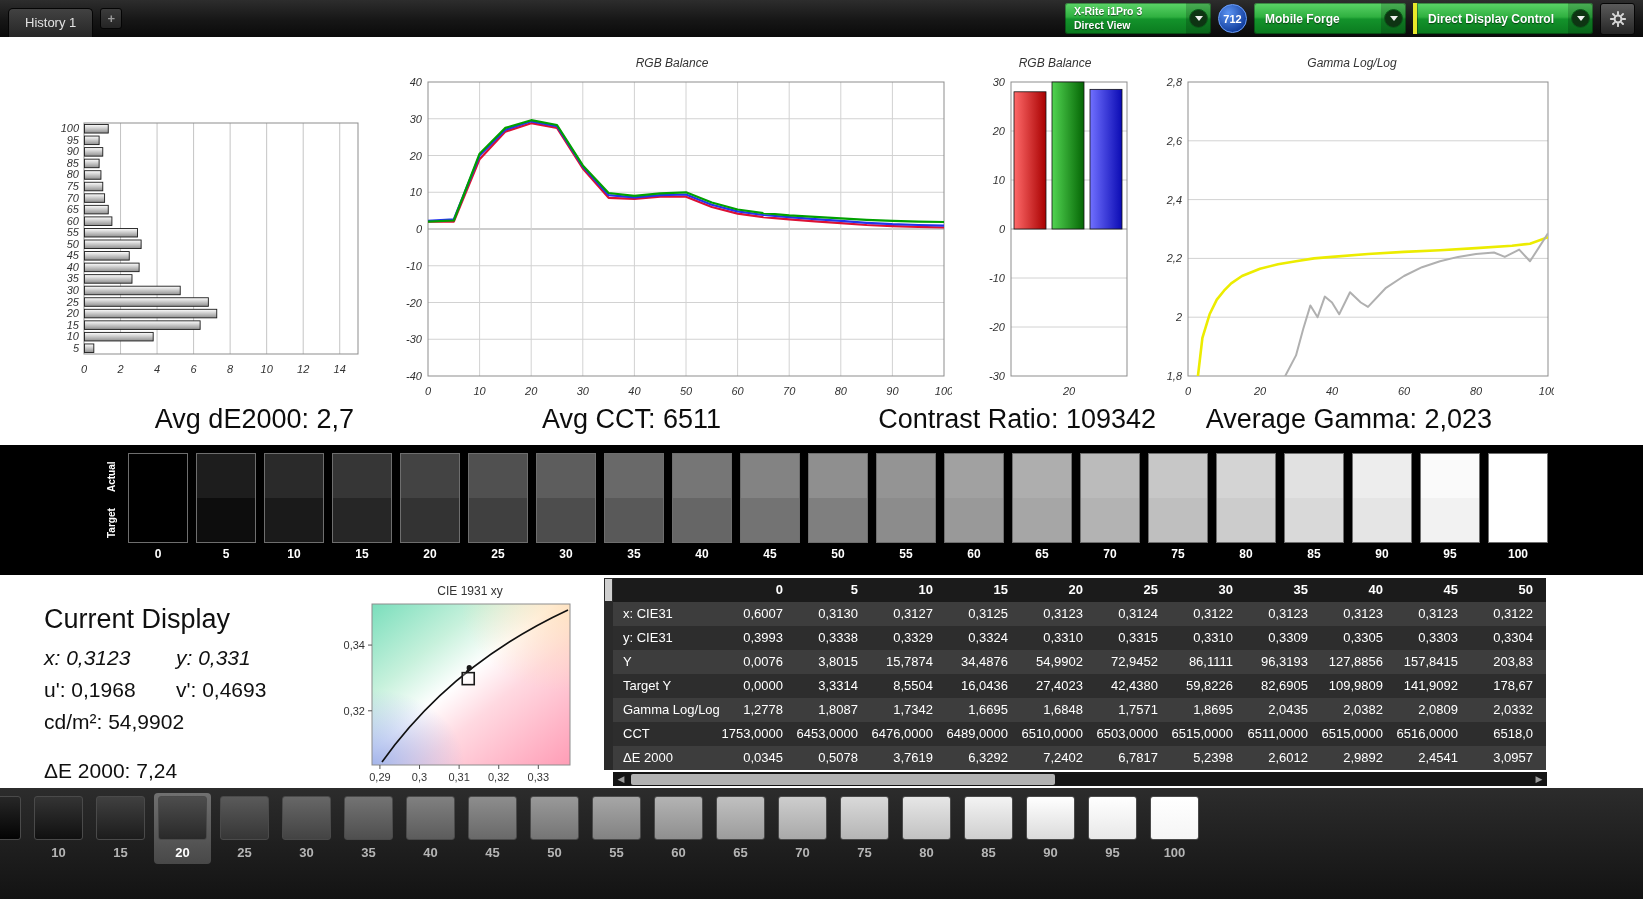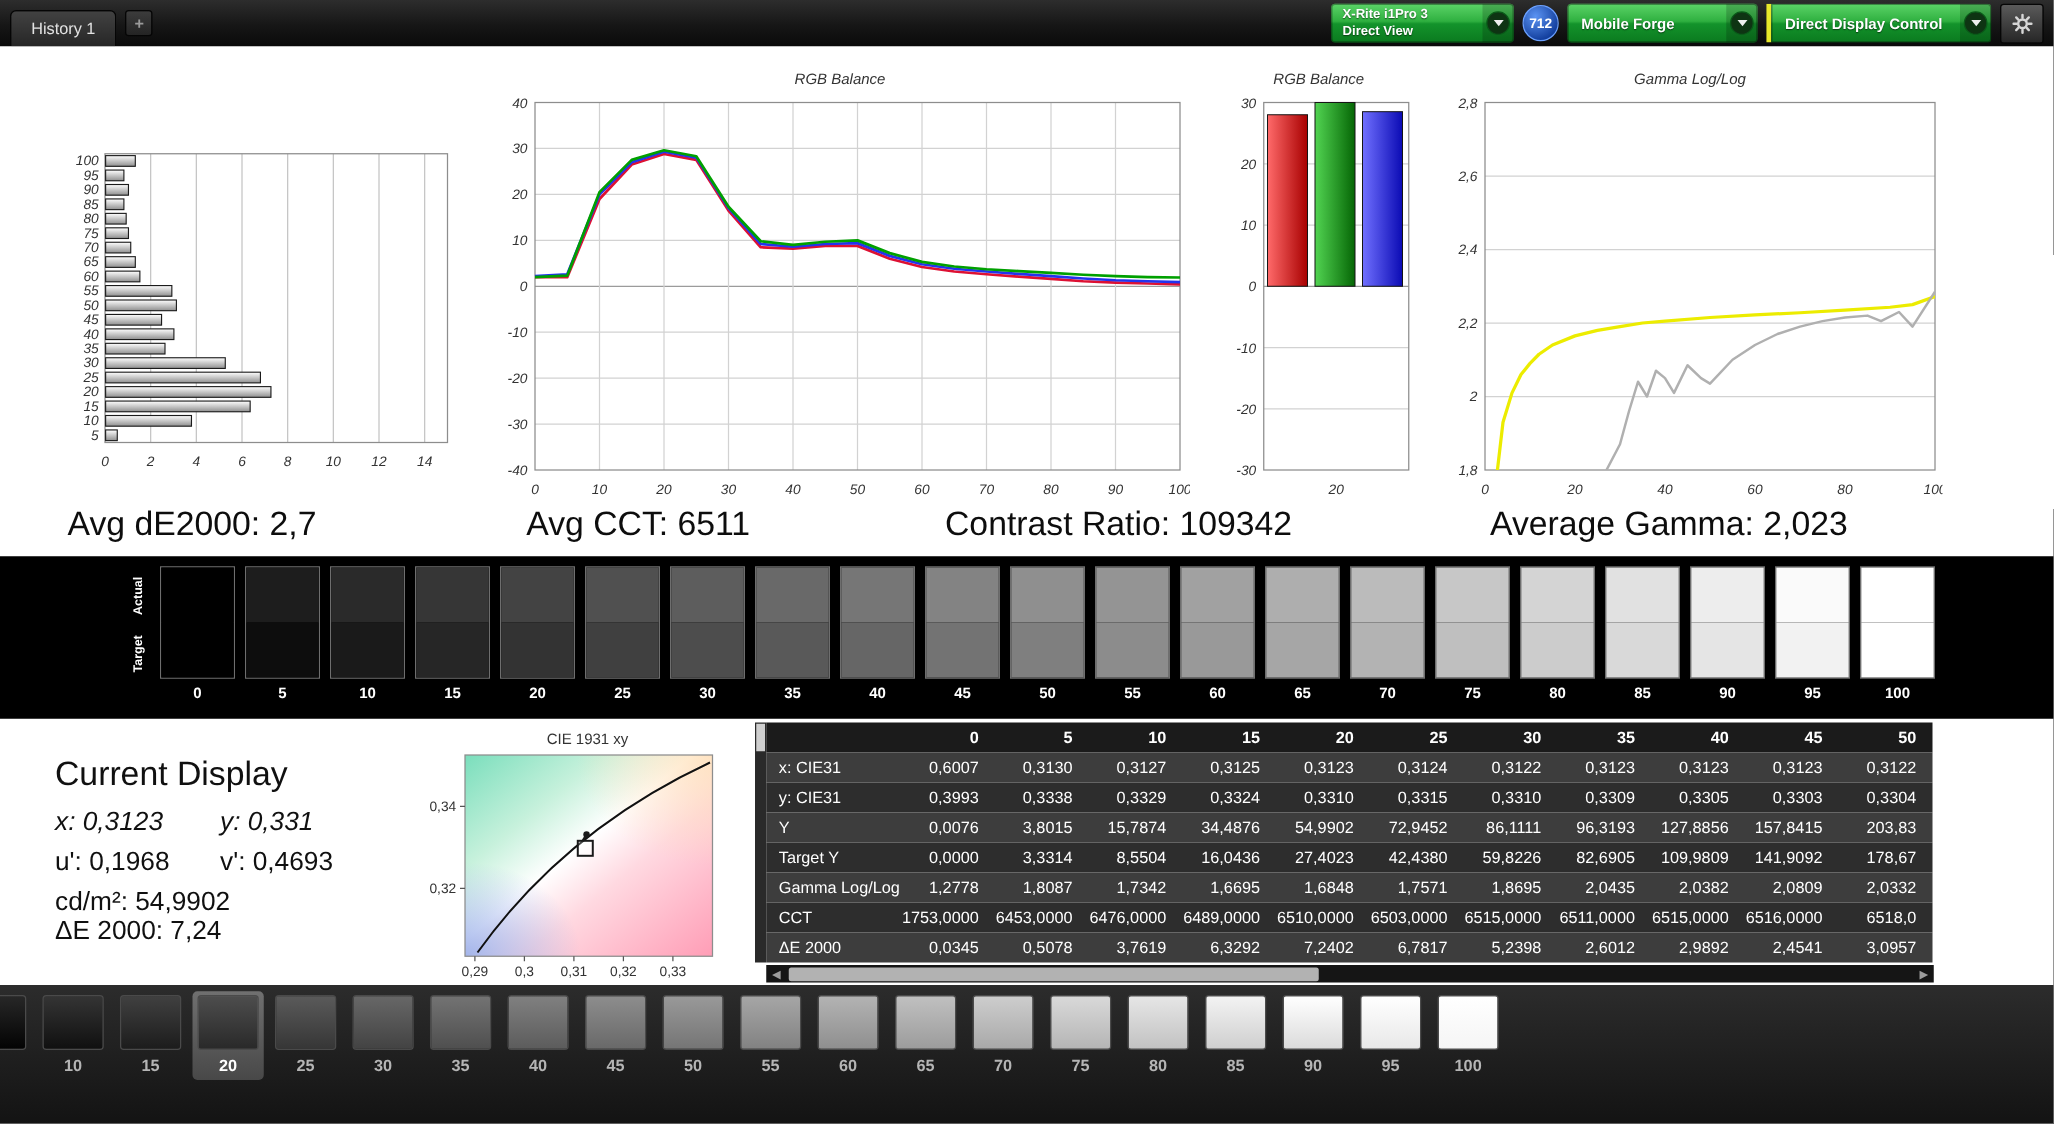--- a/index.html
+++ b/index.html
@@ -31,21 +31,21 @@
   .dd-display{width:176px;border-left:4px solid #e8e82a;border-radius:0 3px 3px 0;}
   .badge{width:27px;height:27px;border-radius:50%;flex:0 0 auto;
     background:radial-gradient(circle at 35% 30%,#5b93f2,#123e9d 75%);
     border:1px solid #6ba0ff;color:#fff;font-size:11px;font-weight:bold;
     display:flex;align-items:center;justify-content:center;}
   .gearbtn{width:33px;height:30px;border-radius:3px;border:1px solid #060606;
     background:linear-gradient(#5a5a5a,#262626);display:flex;align-items:center;justify-content:center;}
 
   
   #page-title{position:absolute;left:44px;top:52px;margin:0;font-size:34px;font-weight:400;color:#3c3c3c;}
-  .stat{position:absolute;top:404px;font-size:27px;color:#0d0d0d;text-align:left;white-space:nowrap;}
+  .stat{position:absolute;top:404px;font-size:27px;color:#0d0d0d;text-align:right;white-space:nowrap;}
   #stat-de{left:54px;width:300px;}
   #stat-cct{left:421px;width:300px;}
   #stat-contrast{left:756px;width:400px;}
   #stat-gamma{left:1192px;width:300px;}
 
   
   .chart{position:absolute;font-style:italic;}
   .chart-title{font-size:12px;color:#333;text-align:center;height:18px;}
   #chart-deltae{left:36px;top:118px;width:335px;}
   #chart-rgbline{left:392px;top:56px;width:560px;}
@@ -504,21 +504,21 @@
     <span class="rv">x: 0,3123</span>
     <span class="rv2">y: 0,331</span>
   </div>
   <div class="rline" style="left:44px;top:678px;">
     <span class="rv">u': 0,1968</span>
     <span class="rv2">v': 0,4693</span>
   </div>
   <div class="rline" style="left:44px;top:710px;">
     <span class="rv2">cd/m²: 54,9902</span>
   </div>
-  <div class="rline" style="left:44px;top:733px;">
+  <div class="rline" style="left:44px;top:759px;">
     <span class="rv2">ΔE 2000: 7,24</span>
   </div>
 
   <section id="cie">
     <div class="chart-title">CIE 1931 xy</div>
     <svg id="svg-cie" width="280" height="184">
         <defs>
           <linearGradient id="cieG" x1="0" y1="0" x2="1" y2="1">
             <stop offset="0%" stop-color="#7adebc"></stop>
             <stop offset="28%" stop-color="#c7f1dc"></stop>

